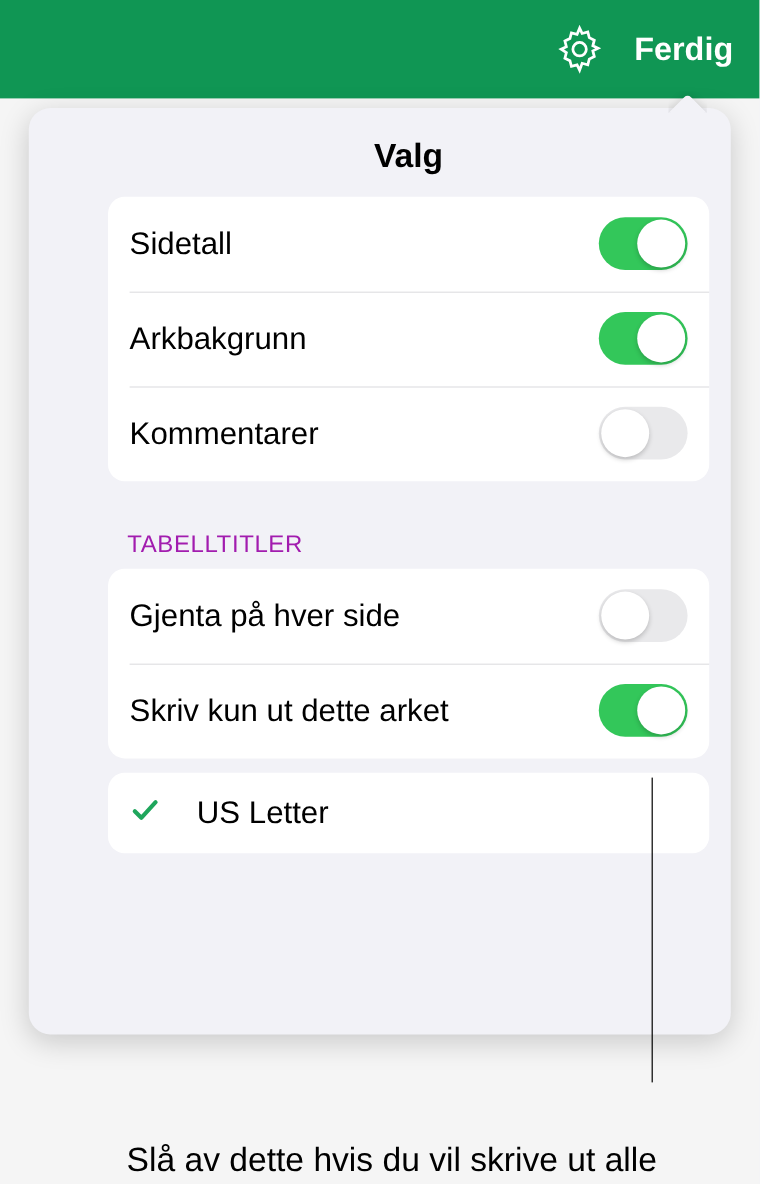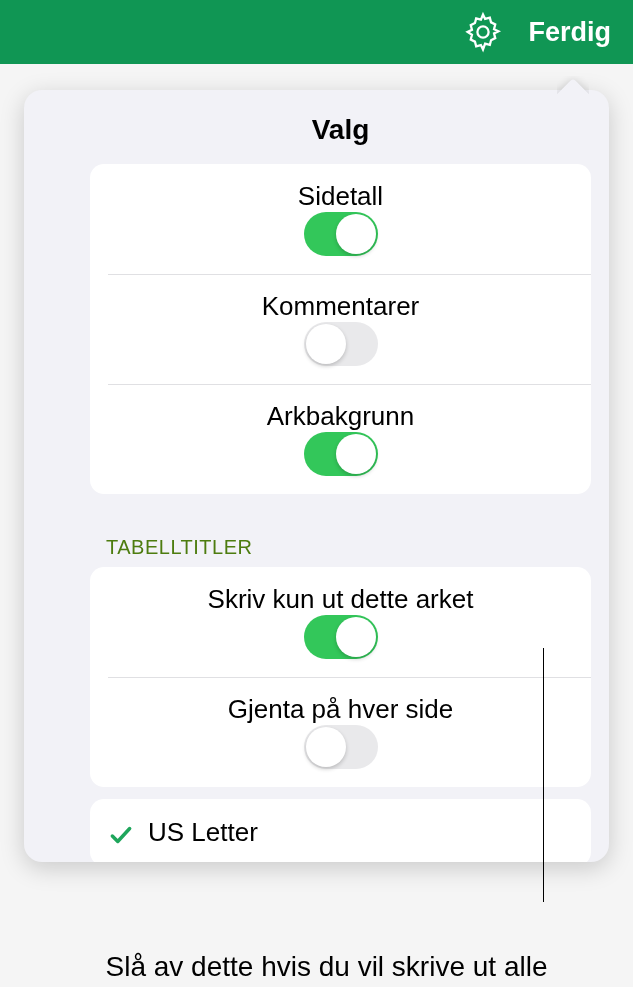--- a/index.html
+++ b/index.html
@@ -5,21 +5,21 @@
     * { margin: 0; padding: 0; box-sizing: border-box; }
     body {
       font-family: -apple-system, BlinkMacSystemFont, "Helvetica Neue", sans-serif;
       width: 633px;
       height: 987px;
       background: #f5f5f5;
       position: relative;
       overflow: hidden;
     }
     .top-bar {
-      height: 64px;
+      height: 82px;
       background: #109654;
       display: flex;
       justify-content: flex-end;
       align-items: center;
       padding: 0 22px;
       gap: 24px;
     }
     .gear-icon {
       width: 42px;
       height: 42px;
@@ -78,31 +78,30 @@
       padding: 24px 0 18px;
       color: #000;
     }
     .group {
       background: #fff;
       border-radius: 14px;
       margin: 0 18px 12px;
     }
     .group-header {
       font-size: 20px;
-      color: #4d7c0f;
+      color: #a21caf;
       letter-spacing: 0.5px;
       padding: 30px 34px 8px;
     }
     .row {
       display: flex;
       align-items: center;
       justify-content: space-between;
       padding: 17px 18px 18px;
       position: relative;
-      flex-direction: column;
     }
     .row + .row::before {
       content: "";
       position: absolute;
       top: 0;
       left: 18px;
       right: 0;
       height: 1px;
       background: #e0e0e3;
     }
@@ -127,24 +126,24 @@
       border-radius: 50%;
       background: #fff;
       top: 2px;
       box-shadow: 0 2px 4px rgba(0,0,0,0.2);
       transition: left 0.2s;
     }
     .toggle.on .toggle-knob { left: 32px; }
     .toggle.off .toggle-knob { left: 2px; }
     .check-row {
       display: flex;
-      align-items: flex-end;
+      align-items: flex-start;
       padding: 18px 18px;
       position: relative;
-      gap: 14px;
+      gap: 30px;
     }
     .check-row + .check-row::before {
       content: "";
       position: absolute;
       top: 0;
       left: 56px;
       right: 0;
       height: 1px;
       background: #e0e0e3;
     }
@@ -199,44 +198,44 @@
     <div class="popover-title">Valg</div>
 
     <div class="group">
       <div class="row">
         <span class="row-label">Sidetall</span>
         <div class="toggle on">
             <div class="toggle-knob"></div>
           </div>
       </div>
       <div class="row">
+        <span class="row-label">Arkbakgrunn</span>
+        <div class="toggle on">
+            <div class="toggle-knob"></div>
+          </div>
+      </div>
+      <div class="row">
         <span class="row-label">Kommentarer</span>
         <div class="toggle off">
             <div class="toggle-knob"></div>
           </div>
       </div>
-      <div class="row">
-        <span class="row-label">Arkbakgrunn</span>
-        <div class="toggle on">
-            <div class="toggle-knob"></div>
-          </div>
-      </div>
     </div>
 
     <div class="group-header">TABELLTITLER</div>
     <div class="group">
       <div class="row">
+        <span class="row-label">Gjenta på hver side</span>
+        <div class="toggle off">
+            <div class="toggle-knob"></div>
+          </div>
+      </div>
+      <div class="row">
         <span class="row-label">Skriv kun ut dette arket</span>
         <div class="toggle on">
-            <div class="toggle-knob"></div>
-          </div>
-      </div>
-      <div class="row">
-        <span class="row-label">Gjenta på hver side</span>
-        <div class="toggle off">
             <div class="toggle-knob"></div>
           </div>
       </div>
     </div>
 
     <div class="group">
       <div class="check-row">
         <span class="check-mark">
           <svg viewBox="0 0 24 24" fill="none" stroke="#1fa65c" stroke-width="3.2" stroke-linecap="round" stroke-linejoin="round">
               <polyline points="4,13 9,18 20,6"></polyline>

